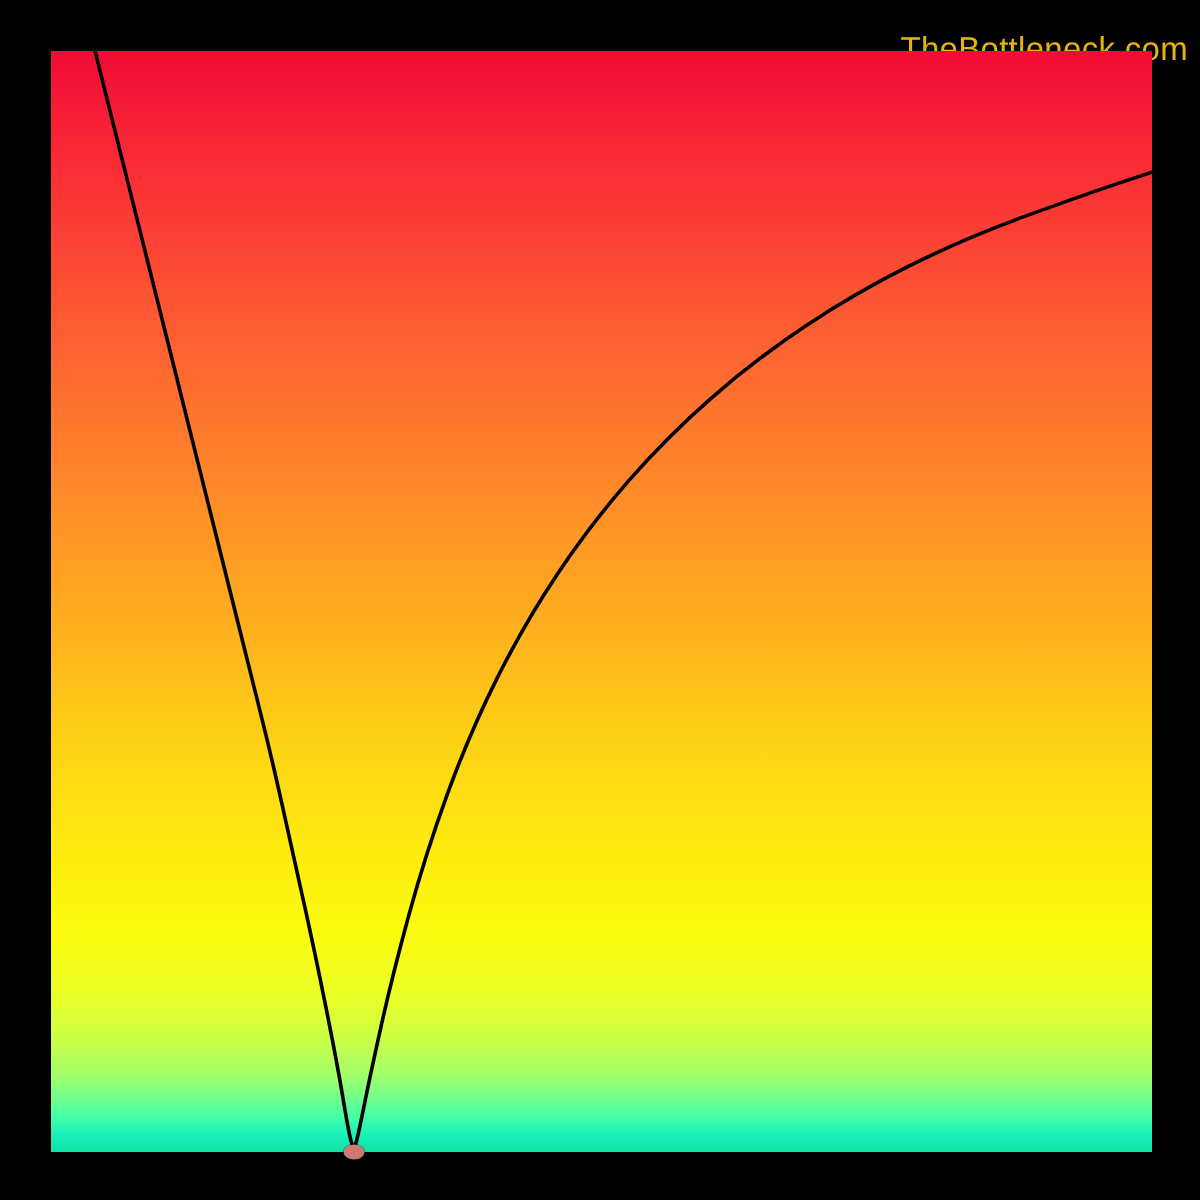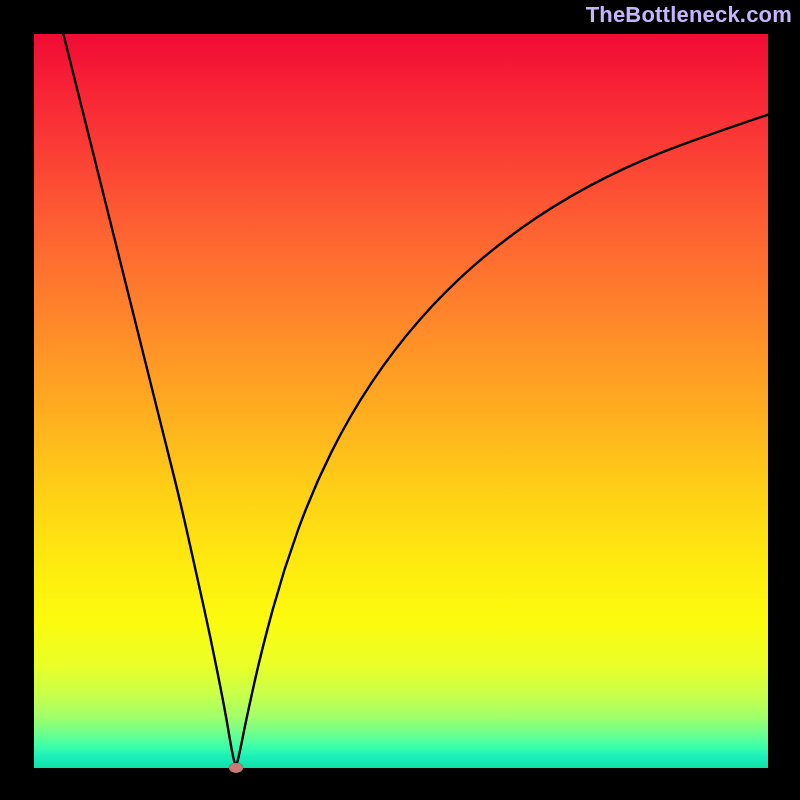--- a/index.html
+++ b/index.html
@@ -13,24 +13,24 @@
   }
   .frame {
     position: relative;
     width: 800px;
     height: 800px;
     background: #000;
   }
   .watermark {
     position: absolute;
     right: 8px;
-    top: 2px;
+    top: 20px;
     font-size: 22px;
-    font-weight: bold;
-    color: #c4b5fd;
+    font-weight: normal;
+    color: #eab308;
     letter-spacing: 0.2px;
     user-select: none;
   }
   .plot {
     position: absolute;
     left: 34px;
     top: 34px;
     width: 734px;
     height: 734px;
     

